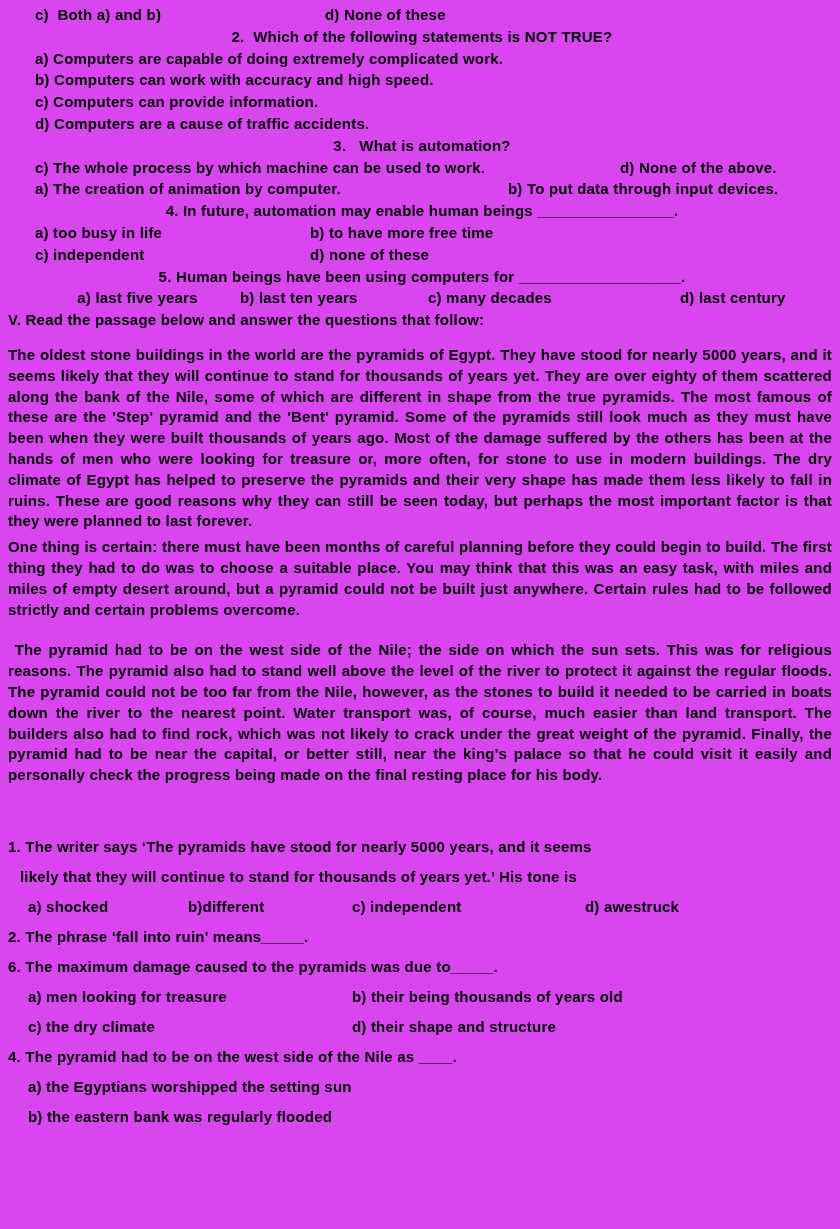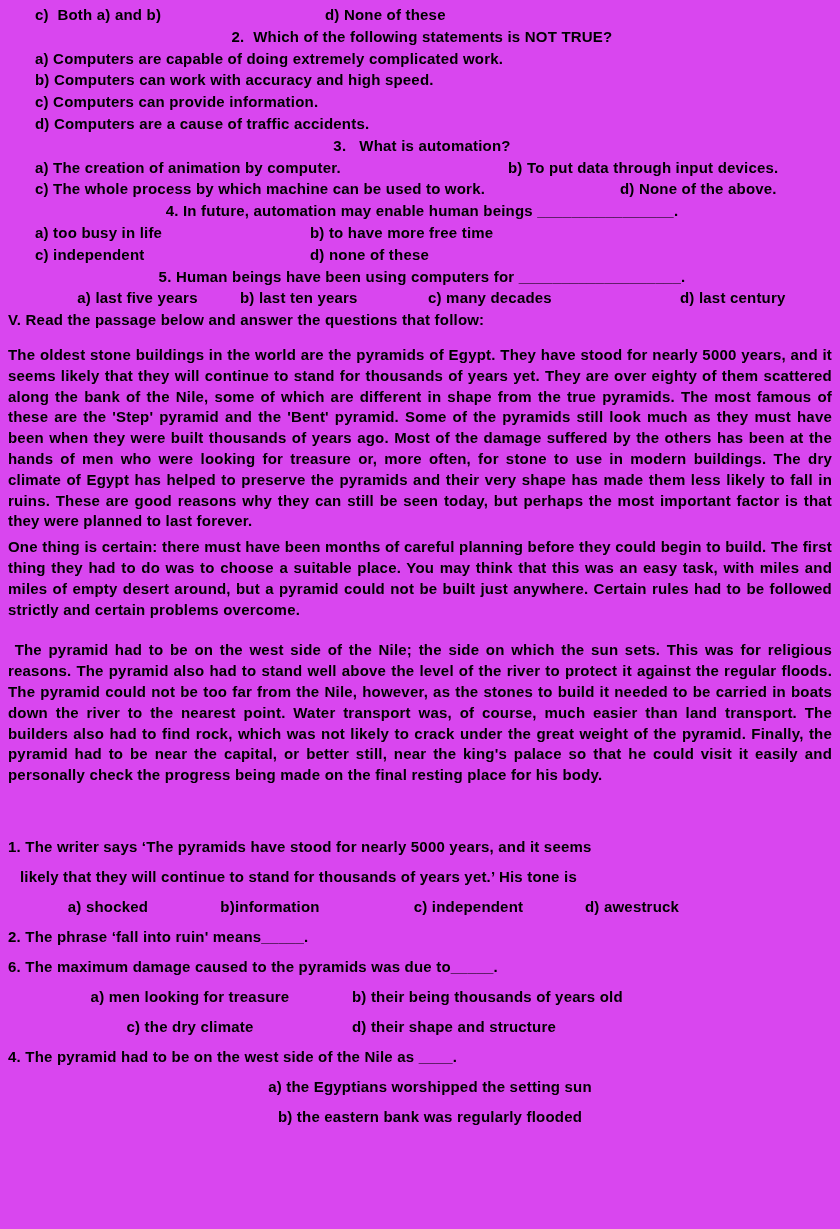--- a/index.html
+++ b/index.html
@@ -39,21 +39,21 @@
     line-height: 20.8px;
     text-align: justify;
     white-space: pre-wrap;
   }
   .passage p.p3 { margin-top: 20px; }
 
   
   .sec-bottom { margin-top: 46px; }
   .sec-bottom .brow { line-height: 30px; white-space: pre-wrap; }
   .ind-cont { padding-left: 12px; }
-  .ind-bopt { padding-left: 20px; text-align: center; }
+  .ind-bopt { padding-left: 20px; }
   .c160 { width: 160px; flex: 0 0 160px; }
   .c164 { width: 164px; flex: 0 0 164px; }
   .c233 { width: 233px; flex: 0 0 233px; }
   .c165 { width: 165px; flex: 0 0 165px; }
   .c195 { width: 195px; flex: 0 0 195px; }
   .c172 { width: 172px; flex: 0 0 172px; }
   .c324 { width: 324px; flex: 0 0 324px; }
 </style>
 </head>
 <body>
@@ -68,26 +68,26 @@
     </div>
 
     <div class="row ind-q">2.  Which of the following statements is NOT TRUE?</div>
     <div class="row ind-opt">a) Computers are capable of doing extremely complicated work.</div>
     <div class="row ind-opt">b) Computers can work with accuracy and high speed.</div>
     <div class="row ind-opt">c) Computers can provide information.</div>
     <div class="row ind-opt">d) Computers are a cause of traffic accidents.</div>
 
     <div class="row ind-q">3.   What is automation?</div>
     <div class="row ind-opt opt-row">
+      <span class="c585">c) The whole process by which machine can be used to work.</span>
+      <span>d) None of the above.</span>
+    </div>
+    <div class="row ind-opt opt-row">
       <span class="c473">a) The creation of animation by computer.</span>
       <span>b) To put data through input devices.</span>
-    </div>
-    <div class="row ind-opt opt-row">
-      <span class="c585">c) The whole process by which machine can be used to work.</span>
-      <span>d) None of the above.</span>
     </div>
 
     <div class="row ind-q">4. In future, automation may enable human beings ________________.</div>
     <div class="row ind-opt opt-row">
       <span class="c275">a) too busy in life</span>
       <span>b) to have more free time</span>
     </div>
     <div class="row ind-opt opt-row">
       <span class="c275">c) independent</span>
       <span>d) none of these</span>
@@ -109,21 +109,21 @@
     <p class="p2">One thing is certain: there must have been months of careful planning before they could begin to build. The first thing they had to do was to choose a suitable place. You may think that this was an easy task, with miles and miles of empty desert around, but a pyramid could not be built just anywhere. Certain rules had to be followed strictly and certain problems overcome.</p>
     <p class="p3"> The pyramid had to be on the west side of the Nile; the side on which the sun sets. This was for religious reasons. The pyramid also had to stand well above the level of the river to protect it against the regular floods. The pyramid could not be too far from the Nile, however, as the stones to build it needed to be carried in boats down the river to the nearest point. Water transport was, of course, much easier than land transport. The builders also had to find rock, which was not likely to crack under the great weight of the pyramid. Finally, the pyramid had to be near the capital, or better still, near the king's palace so that he could visit it easily and personally check the progress being made on the final resting place for his body.</p>
   </section>
 
   <section class="sec-bottom">
 
     <div class="brow">1. The writer says ‘The pyramids have stood for nearly 5000 years, and it seems</div>
     <div class="brow ind-cont">likely that they will continue to stand for thousands of years yet.’ His tone is</div>
     <div class="brow ind-bopt opt-row">
       <span class="c160">a) shocked</span>
-      <span class="c164">b)information</span>
+      <span class="c164">b)different</span>
       <span class="c233">c) independent</span>
       <span>d) awestruck</span>
     </div>
 
     <div class="brow">2. The phrase ‘fall into ruin' means_____.</div>
 
     <div class="brow">6. The maximum damage caused to the pyramids was due to_____.</div>
     <div class="brow ind-bopt opt-row">
       <span class="c324">a) men looking for treasure</span>
       <span>b) their being thousands of years old</span>

